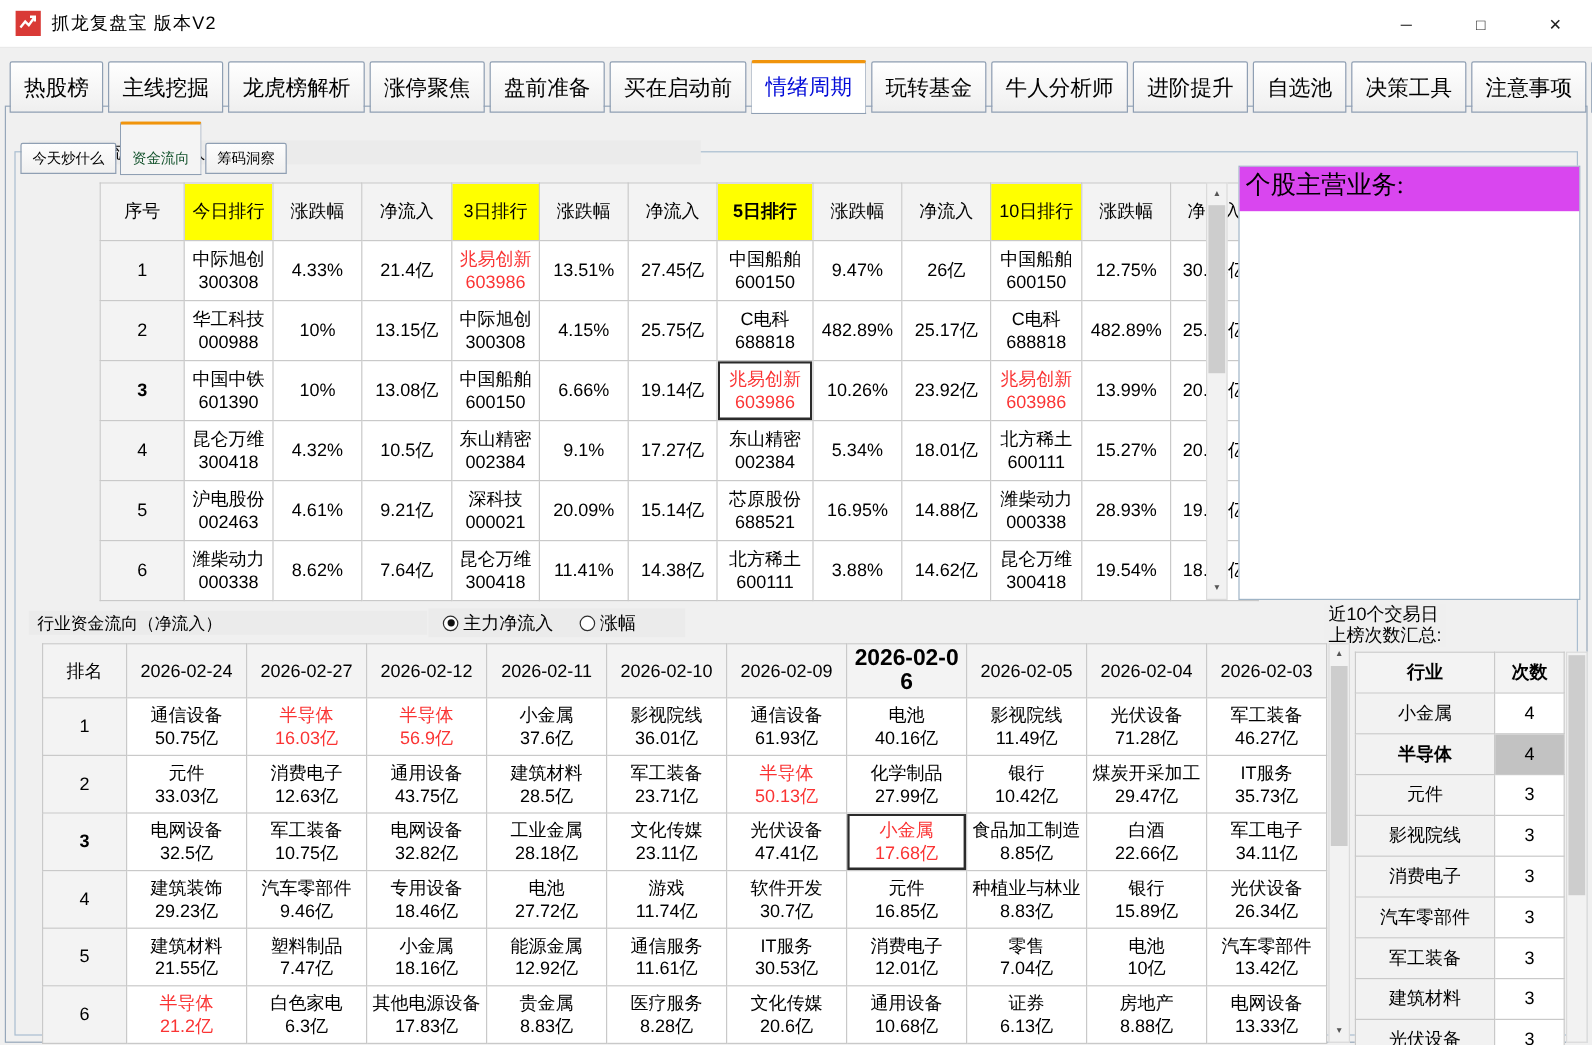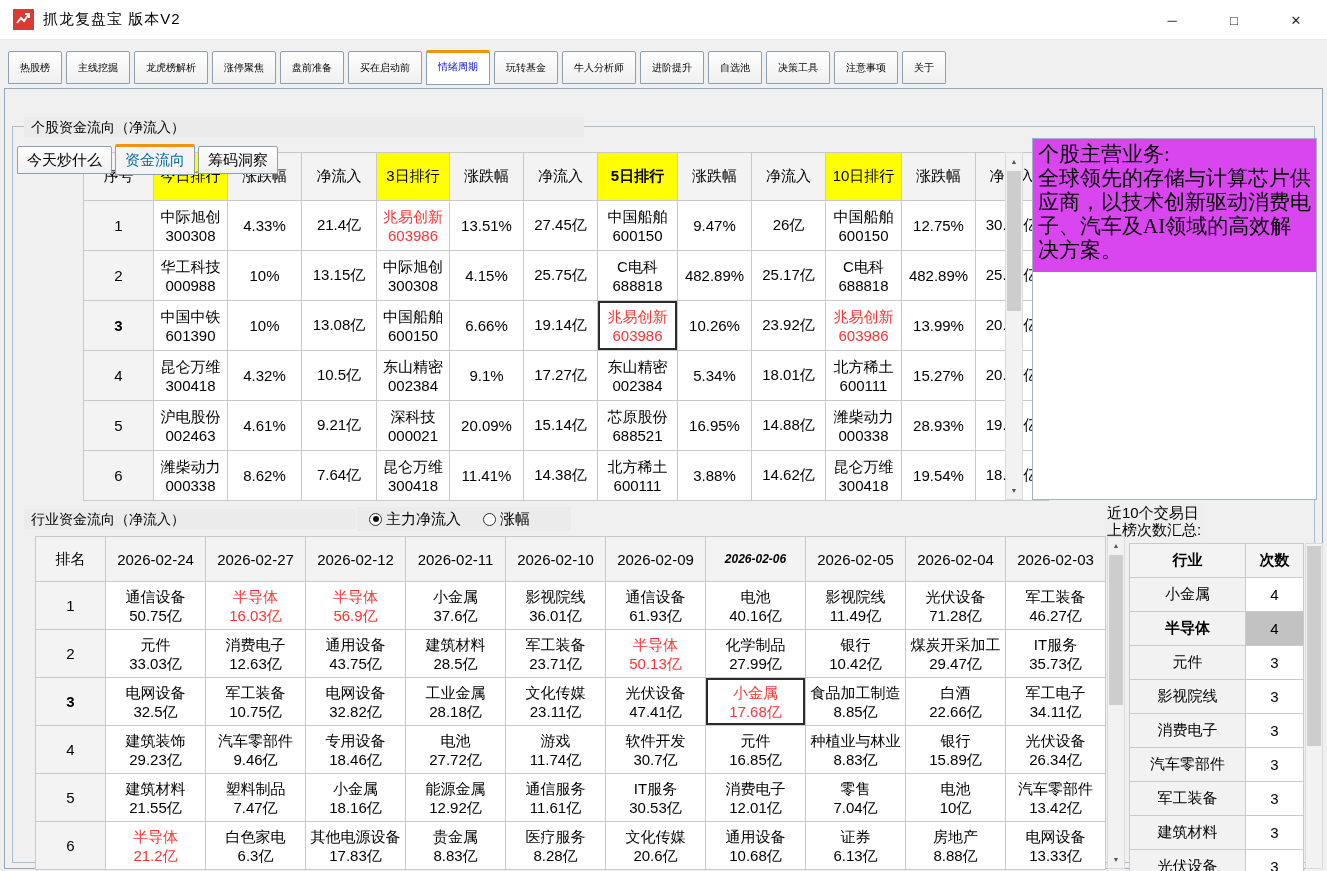--- a/index.html
+++ b/index.html
@@ -13,31 +13,31 @@
   .titlebar { position:absolute; left:0; top:0; width:1327px; height:40px;
     background:#ffffff; border-bottom:1px solid #e9e9e9; display:flex; align-items:center; }
   .app-icon { width:21px; height:21px; margin-left:13px; background:#d93a36;
     display:flex; align-items:center; justify-content:center; flex:0 0 auto; }
   .app-title { margin-left:9px; font-size:15px; letter-spacing:1px;text-align:right; }
   .win-controls { position:absolute; right:0; top:0; height:40px; display:flex; }
   .win-btn { width:62px; height:40px; display:flex; align-items:center; justify-content:center;
     font-size:13px; color:#222; }
   
   .main-tab-bar { position:absolute; left:8px; top:50px; display:flex; gap:4px; align-items:flex-end; z-index:3; }
-  .tab { padding:9px 11px 8px; font-size:10px; background:linear-gradient(#ffffff,#efefef);
+  .tab { padding:9px 11px 8px; font-size:18px; background:linear-gradient(#ffffff,#efefef);
     border:1px solid #8f9fb3; border-radius:2px 2px 0 0; white-space:nowrap; }
   .tab.active { background:#ffffff; color:#0009d8; border-top:3px solid #f0940c;
     padding-top:7px; padding-bottom:10px; margin-bottom:-1px; }
   .outer-frame { position:absolute; left:4px; top:88px; width:1319px; height:781px;
     border:1px solid #96a7ba; background:#f0f0f0; }
   
   .sub-tab-bar { position:absolute; left:17px; top:101px; display:flex; gap:3px; align-items:flex-end; z-index:3; }
-  .subtab { padding:4px 9px 3px; font-size:15px; background:linear-gradient(#fdfdfd,#f0f0f0);
-    border:1px solid #8f9fb3; border-radius:2px 2px 0 0; white-space:nowrap;margin-top:43px; }
-  .subtab.active { color:#0369a1; border-top:3px solid #f0940c; padding-top:4px; padding-bottom:4px; margin-bottom:-1px; background:#f4f4f4; }
+  .subtab { padding:4px 9px 3px; font-size:12px; background:linear-gradient(#fdfdfd,#f0f0f0);
+    border:1px solid #8f9fb3; border-radius:2px 2px 0 0; white-space:nowrap; }
+  .subtab.active { color:#14532d; border-top:3px solid #f0940c; padding-top:20px; padding-bottom:4px; margin-bottom:-1px; background:#f4f4f4; }
   .inner-frame { position:absolute; left:12px; top:126px; width:1303px; height:737px;
     border:1px solid #a9bdd0; background:#f0f0f0; }
   
   .sec-label { position:absolute; height:20px; line-height:20px; background:#ebebeb;
     font-size:14px; padding-left:7px; }
   #sec1 { left:24px; top:117px; width:560px; }
   #sec2 { left:24px; top:509px; width:332px; }
   
   table { border-collapse:collapse; table-layout:fixed; background:#fff; }
   td, th { border:1px solid #c9c9c9; text-align:center; font-size:15px;
@@ -50,21 +50,21 @@
   .red { color:#fa3434; }
   td.sel { box-shadow: inset 0 0 0 2px #2b2b2b; }
   
   #stock-wrap { position:absolute; left:35px; top:152px;padding-left:48px; }
   #stock-wrap table { border:1px solid #a5a5a5; }
   #stock-wrap td { height:50px; }
   
   #ind-wrap { position:absolute; left:35px; top:536px; }
   #ind-wrap table { border:1px solid #a5a5a5; }
   #ind-wrap th { height:45px; }
-  #ind-wrap th.bigb { font-weight:bold; font-size:12px; word-break:break-all; line-height:20px;font-style:italic; }
+  #ind-wrap th.bigb { font-weight:bold; font-size:19px; word-break:break-all; line-height:20px; }
   #ind-wrap td { height:48px; }
   
   .vscroll { position:absolute; width:18px; background:#f2f2f2; border:1px solid #dadada; }
   .vs-arrow { position:absolute; left:0; width:16px; height:17px; display:flex;
     align-items:center; justify-content:center; font-size:7px; color:#555; }
   .vs-arrow.up { top:0; } .vs-arrow.down { bottom:0; }
   .vs-thumb { position:absolute; left:1px; width:14px; background:#cdcdcd; }
   #sb1 { left:1005px; top:152px; height:348px; }
   #sb2 { left:1107px; top:536px; height:333px; }
   #sb3 { left:1305px; top:543px; height:326px; }
@@ -338,21 +338,20 @@
 
 <div class="vscroll" id="sb1">
   <div class="vs-arrow up">▲</div>
   <div class="vs-thumb" style="top:18px; height:140px;"></div>
   <div class="vs-arrow down">▼</div>
 </div>
 
 <div class="info-panel">
   <div class="info-text">
     <span>个股主营业务:</span><br>
-    <span>全球领先的存储与计算芯片供应商，以技术创新驱动消费电子、汽车及AI领域的高效解决方案。</span>
   </div>
 </div>
 
 <div class="sec-label" id="sec2">行业资金流向（净流入）</div>
 <div class="radio-bar" id="radio-bar">
     <div class="radio-item">
       <span class="radio checked"></span>
       <span>主力净流入</span>
     </div>
     <div class="radio-item">

